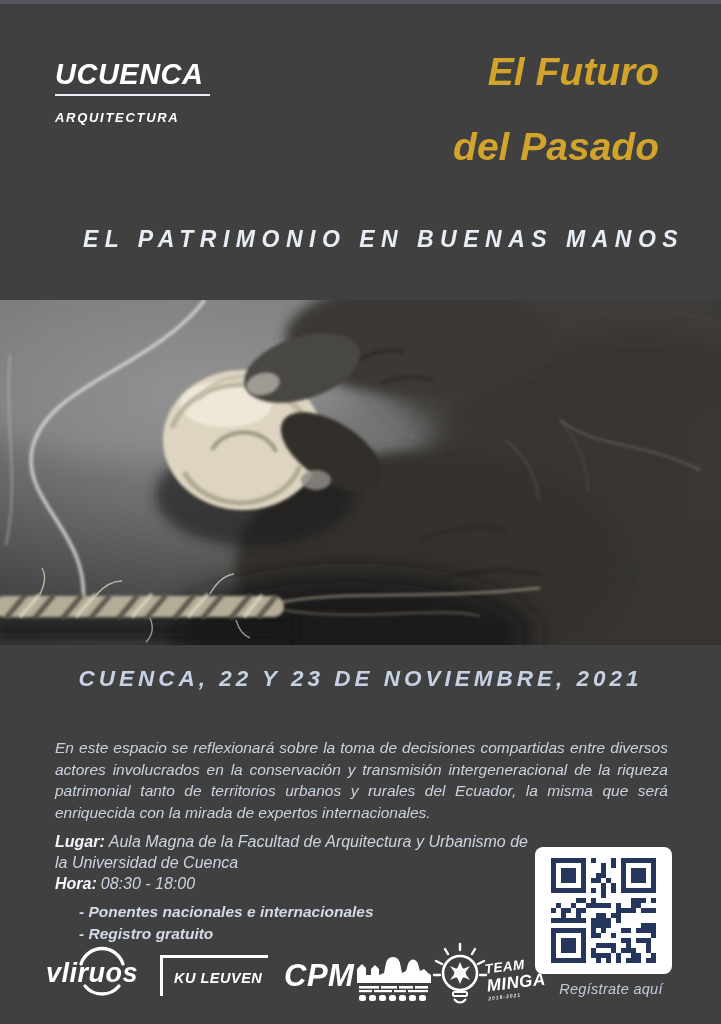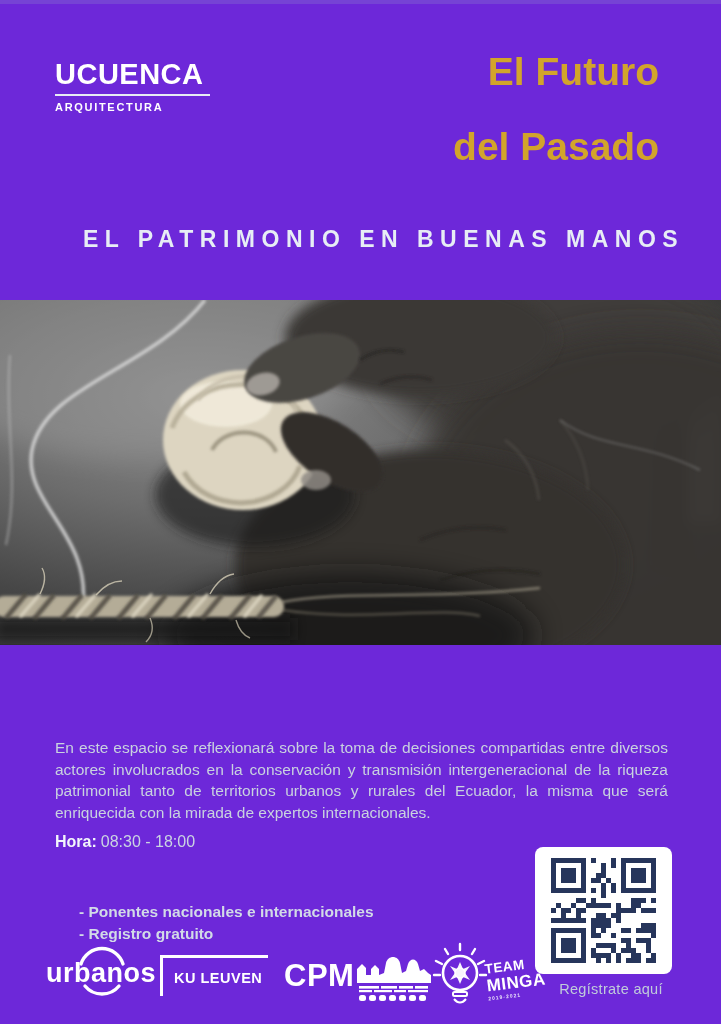--- a/index.html
+++ b/index.html
@@ -1,27 +1,28 @@
 <!DOCTYPE html>
 <html><head>
 <meta charset="utf-8">
 <style>
   html,body{margin:0;padding:0;background:#10182e;}
   .poster{
     position:relative;width:721px;height:1024px;overflow:hidden;
-    background:#6d28d9;
+    background:#404040;
     font-family:"Liberation Sans", sans-serif;
+    font-style:italic;
     -webkit-font-smoothing:antialiased;
   }
   .top-edge{position:absolute;top:0;left:0;width:100%;height:4px;background:rgba(150,165,200,0.22);}
   
   .ucuenca{position:absolute;left:55px;top:60px;color:#fff;}
   .ucuenca-name{font-size:29px;font-weight:bold;letter-spacing:0.5px;line-height:1;
     display:inline-block;padding:0 6px 5px 0;border-bottom:2px solid #e8ecf4;}
-  .ucuenca-sub{font-size:11px;font-weight:bold;letter-spacing:1.7px;margin-top:5px;}
+  .ucuenca-sub{font-size:13px;font-weight:bold;letter-spacing:1.7px;margin-top:14px;}
   .title{position:absolute;top:34px;right:62px;text-align:right;
     color:#D2A42B;font-size:39px;line-height:75px;font-weight:800;letter-spacing:0;}
   .subtitle{position:absolute;top:226px;left:0;width:100%;text-align:center;
     color:#E7EDF5;font-size:23px;font-weight:bold;letter-spacing:6.5px;white-space:nowrap;padding-left:23px;}
   
   .photo{position:absolute;top:300px;left:0;width:721px;height:345px;background:#555;}
   .photo svg{display:block;}
   
   .dateline{position:absolute;top:666px;left:0;width:100%;text-align:center;
     color:#C6D2E3;font-size:22.5px;font-weight:bold;letter-spacing:4px;white-space:nowrap;}
@@ -152,39 +153,43 @@
       <path d="M96,295 q12,-14 26,-14" stroke="#d6ceb8" stroke-width="1.4" fill="none" opacity="0.8"></path>
       <path d="M150,318 q6,14 -4,24" stroke="#cfc7b1" stroke-width="1.4" fill="none" opacity="0.7"></path>
       <path d="M210,294 q10,-18 24,-20" stroke="#d6ceb8" stroke-width="1.4" fill="none" opacity="0.8"></path>
       <path d="M236,320 q4,14 14,18" stroke="#cfc7b1" stroke-width="1.4" fill="none" opacity="0.7"></path>
       <path d="M282,302 C340,290 430,300 540,288" stroke="#b9b19c" stroke-width="2" fill="none" opacity="0.75" filter="url(#b1)"></path>
       <path d="M282,310 C360,322 440,306 480,316" stroke="#a79f8a" stroke-width="1.5" fill="none" opacity="0.6" filter="url(#b1)"></path>
       <path d="M560,120 C600,150 640,140 700,170" stroke="#8f8f8f" stroke-width="1.4" fill="none" opacity="0.6" filter="url(#b1)"></path>
     </svg>
   </div>
 
+  <div class="dateline">CUENCA, 22 Y 23 DE NOVIEMBRE, 2021</div>
   <div class="paragraph">En este espacio se reflexionará sobre la toma de decisiones compartidas entre diversos actores involucrados en la conservación y transmisión intergeneracional de la riqueza patrimonial tanto de territorios urbanos y rurales del Ecuador, la misma que será enriquecida con la mirada de expertos internacionales.</div>
 
   <div class="details">
+    <div>
+      <span class="lbl">Lugar:</span><span>Aula Magna de la Facultad de Arquitectura y Urbanismo de la Universidad de Cuenca</span>
+    </div>
     <div>
       <span class="lbl">Hora:</span><span>08:30 - 18:00</span>
     </div>
   </div>
 
   <div class="bullets">
     <div>- Ponentes nacionales e internacionales</div>
     <div>- Registro gratuito</div>
   </div>
 
   <div class="logo vliruos">
     <svg class="arcs" width="110" height="52" viewBox="0 0 110 52">
       <path d="M35 18 A22 22 0 0 1 77 18" stroke="#ffffff" stroke-width="3.4" fill="none" stroke-linecap="round"></path>
       <path d="M39 40 A22 22 0 0 0 73 40" stroke="#ffffff" stroke-width="3.4" fill="none" stroke-linecap="round"></path>
     </svg>
-    <span>urbanos</span>
+    <span>vliruos</span>
   </div>
 
   <div class="logo kuleuven">
     <span>KU LEUVEN</span>
   </div>
 
   <div class="logo cpm">
     <span class="cpm-text">CPM</span>
     <svg width="74" height="50" viewBox="0 0 74 50">
       <path d="M0,30 L0,16 L5,11 L9,15 L9,22 L14,22 L14,16 L18,12 L22,16 L22,22 L27,20 L29,10 C31,2 41,2 43,10 L45,20 L49,18 L51,11 C53,5 59,5 61,11 L63,18 L67,16 L71,20 L74,22 L74,30 Z" fill="#ffffff"></path>

